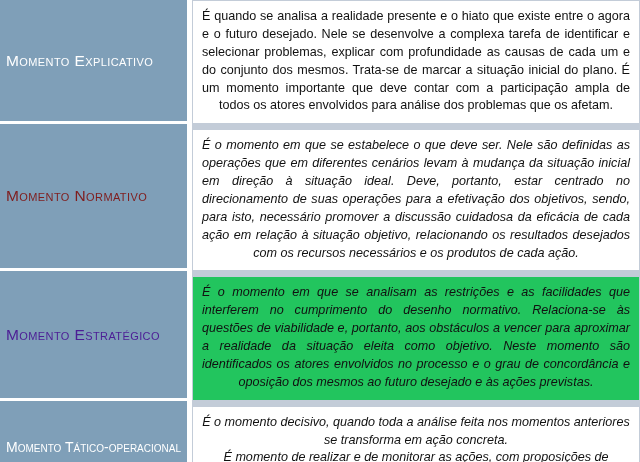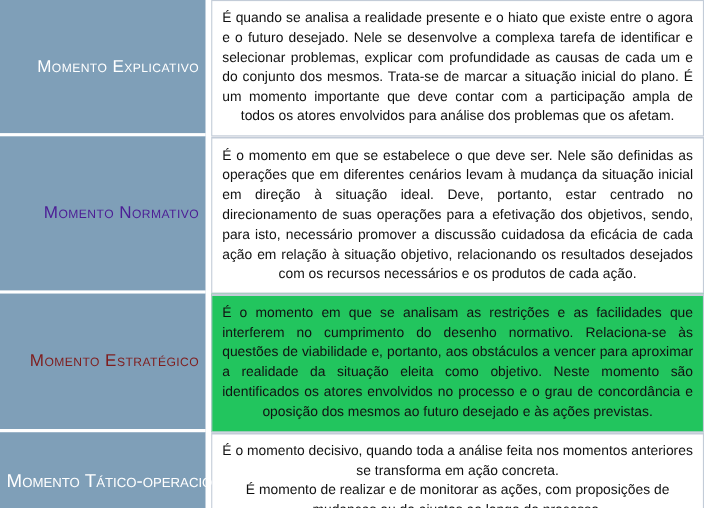--- a/index.html
+++ b/index.html
@@ -21,40 +21,40 @@
     border-collapse: separate;
     border-spacing: 0;
     table-layout: fixed;
   }
 
   
   .label-cell {
     width: 187px;
     background: #7f9fb8;
     color: #ffffff;
-    text-align: right;
+    text-align: left;
     vertical-align: middle;
     padding: 0 6px;
     border-bottom: 3px solid #ffffff;
     box-sizing: border-box;
   }
   tr.row:last-child .label-cell {
     border-bottom: 0;
   }
 
   .label-text {
     display: block;
     font-variant: small-caps;
     font-size: 15.5px;
     letter-spacing: 0.4px;
     line-height: 1.15;
     white-space: nowrap;
   }
   .label-text.long {
-    font-size: 17px;
+    font-size: 14px;
     letter-spacing: 0px;
   }
 
   
   .gutter {
     width: 5px;
     background: #ffffff;
     padding: 0;
     border: 0;
   }
@@ -64,21 +64,22 @@
     background: #ffffff;
     vertical-align: middle;
     padding: 7px 9px 8px 9px;
     border-left: 1px solid #c3ccd8;
     border-right: 1px solid #c3ccd8;
     border-top: 1px solid #c3ccd8;
     border-bottom: 1px solid #c3ccd8;
     box-sizing: border-box;
   }
   tr.row + tr.row .desc-cell {
-    border-top: 2px solid #a16207;
+    border-top: 6px solid #a16207;
+    font-style: italic;
   }
 
   .desc-text {
     display: block;
     color: #111111;
     font-size: 12.6px;
     line-height: 1.42;
     text-align: justify;
     text-align-last: center;
     hyphens: manual;
@@ -98,31 +99,31 @@
       <td class="label-cell" style="background: rgb(127, 159, 184); color: rgb(255, 255, 255);">
         <span class="label-text">Momento Explicativo</span>
       </td>
       <td class="gutter"></td>
       <td class="desc-cell" style="background: rgb(255, 255, 255); border-color: rgb(195, 204, 216); margin-left: 44px;">
         <span class="desc-text" style="color: rgb(17, 17, 17);">É quando se analisa a realidade presente e o hiato que existe entre o agora e o futuro desejado. Nele se desenvolve a complexa tarefa de identificar e selecionar problemas, explicar com profundidade as causas de cada um e do conjunto dos mesmos. Trata-se de marcar a situação inicial do plano. É um momento importante que deve contar com a participação ampla de todos os atores envolvidos para análise dos problemas que os afetam.</span>
       </td>
     </tr>
 
     <tr class="row">
-      <td class="label-cell" style="background: rgb(127, 159, 184); color: #4c1d95;">
+      <td class="label-cell" style="background: rgb(127, 159, 184); color: #7f1d1d;">
         <span class="label-text">Momento Normativo</span>
       </td>
       <td class="gutter"></td>
       <td class="desc-cell" style="background: rgb(255, 255, 255); border-color: rgb(195, 204, 216);">
         <span class="desc-text" style="color: rgb(17, 17, 17);">É o momento em que se estabelece o que deve ser. Nele são definidas as operações que em diferentes cenários levam à mudança da situação inicial em direção à situação ideal. Deve, portanto, estar centrado no direcionamento de suas operações para a efetivação dos objetivos, sendo, para isto, necessário promover a discussão cuidadosa da eficácia de cada ação em relação à situação objetivo, relacionando os resultados desejados com os recursos necessários e os produtos de cada ação.</span>
       </td>
     </tr>
 
     <tr class="row">
-      <td class="label-cell" style="background: rgb(127, 159, 184); color: #7f1d1d;">
+      <td class="label-cell" style="background: rgb(127, 159, 184); color: #4c1d95;">
         <span class="label-text">Momento Estratégico</span>
       </td>
       <td class="gutter"></td>
       <td class="desc-cell" style="background: #22c55e; border-color: rgb(195, 204, 216);">
         <span class="desc-text" style="color: rgb(17, 17, 17);">É o momento em que se analisam as restrições e as facilidades que interferem no cumprimento do desenho normativo. Relaciona-se às questões de viabilidade e, portanto, aos obstáculos a vencer para aproximar a realidade da situação eleita como objetivo. Neste momento são identificados os atores envolvidos no processo e o grau de concordância e oposição dos mesmos ao futuro desejado e às ações previstas.</span>
       </td>
     </tr>
 
     <tr class="row">
       <td class="label-cell" style="background: rgb(127, 159, 184); color: rgb(255, 255, 255);">

